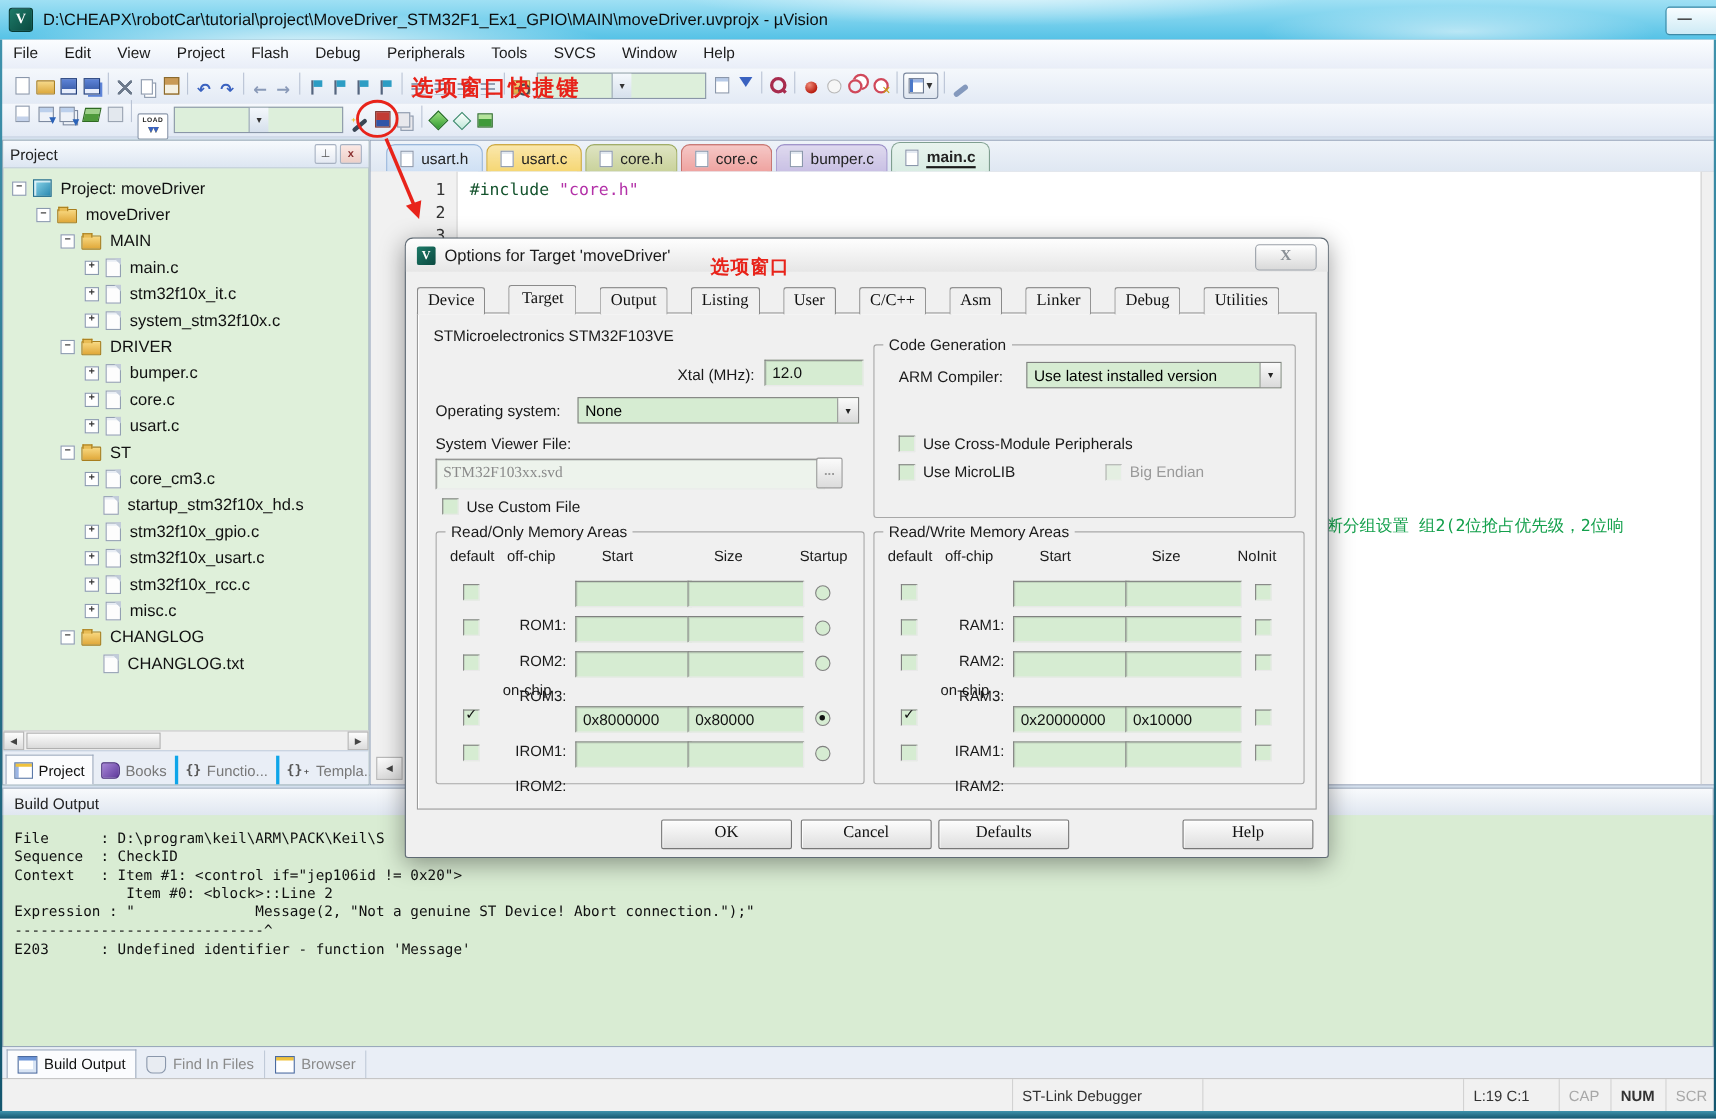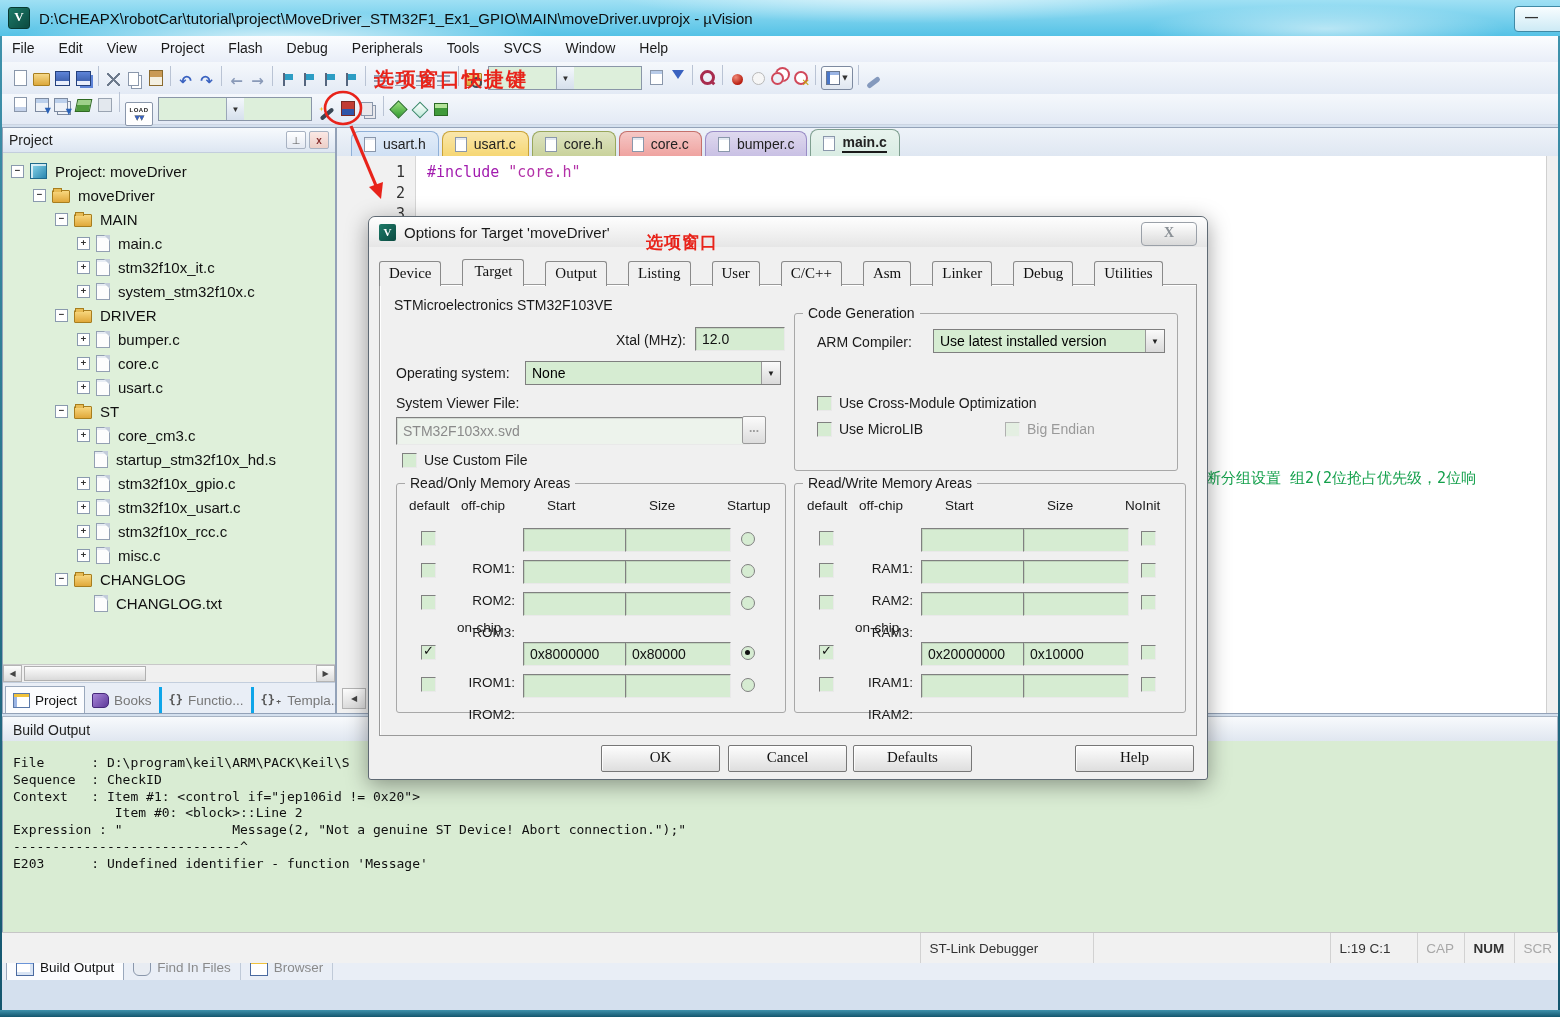--- a/index.html
+++ b/index.html
@@ -163,21 +163,21 @@
     position:relative;}
   .dtab .dticon{width:10px;height:13px;background:#fff;border:1px solid #8a97ab;margin-right:7px;
     box-shadow:inset 0 2px 0 #e4eaf2;}
   .dtab.active{height:26px;font-weight:bold;}
   .dtab.active .dtlabel{border-bottom:2px solid #1a1a1a;padding-bottom:1px;}
   #codearea{position:absolute;left:0;top:28px;right:12px;bottom:0;background:#fff;}
   #gutter{position:absolute;left:0;top:0;width:78px;bottom:0;background:#f1f1f1;border-right:1px solid #d6d6d6;
     font:15px/21px "DejaVu Sans Mono",monospace;color:#333;text-align:right;padding-top:6px;}
   #gutter div{padding-right:10px;}
   #codetext{position:absolute;left:90px;top:6px;font:15px/21px "DejaVu Sans Mono",monospace;white-space:pre;}
-  .tok-pp{color:#a21caf;text-align:right;} .tok-str{color:#b331a8;}
+  .tok-pp{color:#14532d;text-align:right;} .tok-str{color:#b331a8;}
   #far-comment{position:absolute;left:869px;top:313px;font:15px "DejaVu Sans Mono","Liberation Sans",monospace;
     color:#14a04c;white-space:nowrap;}
   #vscroll{position:absolute;right:0px;top:28px;width:12px;bottom:0;background:#f0f0f0;border-left:1px solid #d0d0d0;}
   #hscroll-frag{position:absolute;left:5px;bottom:4px;width:22px;height:19px;border:1px solid #b4b4b4;
     background:linear-gradient(#fdfdfd,#dcdcdc);display:flex;align-items:center;justify-content:center;
     font-size:8px;color:#444;}
 
   
   #dialog{position:absolute;left:368px;top:216px;width:838px;height:562px;z-index:40;
     background:#f0f0f0;border:1px solid #5f6a74;border-radius:7px 7px 3px 3px;
@@ -214,42 +214,42 @@
   .dgroup>.glegend{position:absolute;left:8px;top:-9px;background:#f0f0f0;padding:0 5px;font-size:14px;color:#1a1a1a;white-space:nowrap;}
   .memhead{position:absolute;font-size:13.5px;color:#1a1a1a;}
   .mrow{position:absolute;height:22px;}
   .mrow .mlabel{position:absolute;left:40px;width:78px;text-align:right;font-size:13.5px;color:#1a1a1a;top:3px;margin-top:30px;}
   .mrow .mf1{left:126px;top:0;width:92px;height:20px;}
   .mrow .mf2{left:228px;top:0;width:92px;height:20px;}
   .onchip{position:absolute;left:60px;font-size:13.5px;color:#1a1a1a;}
   .dbtn{position:absolute;width:117px;height:25px;border:1px solid #777;border-radius:2px;
     background:linear-gradient(#fdfdfd,#dedede);font:15px/23px "Liberation Serif",serif;
     text-align:center;color:#111;box-shadow:1px 1px 0 rgba(255,255,255,.8) inset;}
-  .svfield{background:#edf3ec;color:#8a8a8a;}
+  .svfield{background:#edf3ec;color:#8a8a8a;font-family:Liberation Serif, serif;}
   .browse-btn{position:absolute;width:22px;height:26px;border:1px solid #9a9a9a;border-radius:2px;
     background:linear-gradient(#fbfbfb,#dcdcdc);color:#9a9a9a;font:bold 12px/22px "Liberation Sans",sans-serif;text-align:center;}
 
   
   #build-panel{position:absolute;left:2px;top:716px;width:1556px;height:236px;}
   #bo-header{height:25px;background:linear-gradient(#f8fafc,#dfe6f0);border:1px solid #a8b4c4;
     display:flex;align-items:center;padding:0 10px;font-size:14px;color:#222;}
   #bo-body{position:absolute;left:0;top:25px;right:0;bottom:0;background:#d9ecd3;
     border:1px solid #93a2b8;border-top:none;overflow:hidden;}
   #bo-body pre{margin:0;padding:14px 0 0 10px;font:13px/16.8px "DejaVu Sans Mono",monospace;color:#101010;}
 
   
   #bottom-tabs{position:absolute;left:2px;top:952px;width:1556px;height:28px;background:#e9eef6;
     display:flex;align-items:flex-end;padding-left:4px;}
   .btab{height:25px;display:flex;align-items:center;padding:0 9px;font-size:13.5px;color:#8a8a8a;border-right:1px solid #c0cad8;}
   .btab.active{background:#fbfcfe;border:1px solid #9aa8bc;border-bottom:none;color:#111;}
   .bticon{width:16px;height:14px;margin-right:6px;flex:none;}
   .bt-output{background:#fff;border:1px solid #4a6aa0;box-shadow:inset 0 3px 0 #6a94d8,inset -3px -3px 0 #d8e4f4;}
   .bt-find{background:#e8ecf2;border:1px solid #8a97ab;border-radius:2px 2px 6px 6px;}
   .bt-browser{background:#fff;border:1px solid #4a6aa0;box-shadow:inset 0 3px 0 #f0c23c;}
-  #statusbar{position:absolute;left:0;top:932px;width:1560px;height:30px;background:#f1f1f1;
+  #statusbar{position:absolute;left:0;top:980px;width:1560px;height:30px;background:#f1f1f1;
     border-top:1px solid #c6c6c6;display:flex;align-items:stretch;font-size:13.5px;color:#333;}
   .scell{border-right:1px solid #d2d2d2;display:flex;align-items:center;padding:0 8px;white-space:nowrap;}
   .dim{color:#a8a8a8;}
 
   
   .wborder{position:absolute;background:linear-gradient(#3f92ac,#14566e);z-index:60;}
   #wb-left{left:0;top:36px;width:2px;height:974px;}
   #wb-right{right:0;top:36px;width:2px;height:974px;}
   #wb-bottom{left:0;top:1010px;width:1560px;height:7px;}
 
@@ -511,21 +511,21 @@
       <div class="dlabel" style="left:44px;top:167px">Use Custom File</div>
 
       <div class="dgroup" style="left:414px;top:28px;width:382px;height:156px">
         <span class="glegend">Code Generation</span>
         <div class="dlabel" style="left:22px;top:20px">ARM Compiler:</div>
         <div class="dcombo" style="left:138px;top:15px;width:230px;height:22px">
           <span class="cv">Use latest installed version</span>
           <span class="carr">▼</span>
         </div>
         <div class="dcheck" style="left:22px;top:82px"></div>
-        <div class="dlabel" style="left:44px;top:81px">Use Cross-Module Optimization</div>
+        <div class="dlabel" style="left:44px;top:81px">Use Cross-Module Peripherals</div>
         <div class="dcheck" style="left:22px;top:108px"></div>
         <div class="dlabel" style="left:44px;top:107px">Use MicroLIB</div>
         <div class="dcheck disabled" style="left:210px;top:108px"></div>
         <div class="dlabel" style="left:232px;top:107px;color:#9a9a9a">Big Endian</div>
       </div>
 
       <div class="dgroup" style="left:16px;top:198px;width:388px;height:228px" id="rom-group">
         <span class="glegend">Read/Only Memory Areas</span>
       <div class="memhead" style="left: 12px; top: 14px;">default</div>
           <div class="memhead" style="left: 64px; top: 14px;">off-chip</div>

